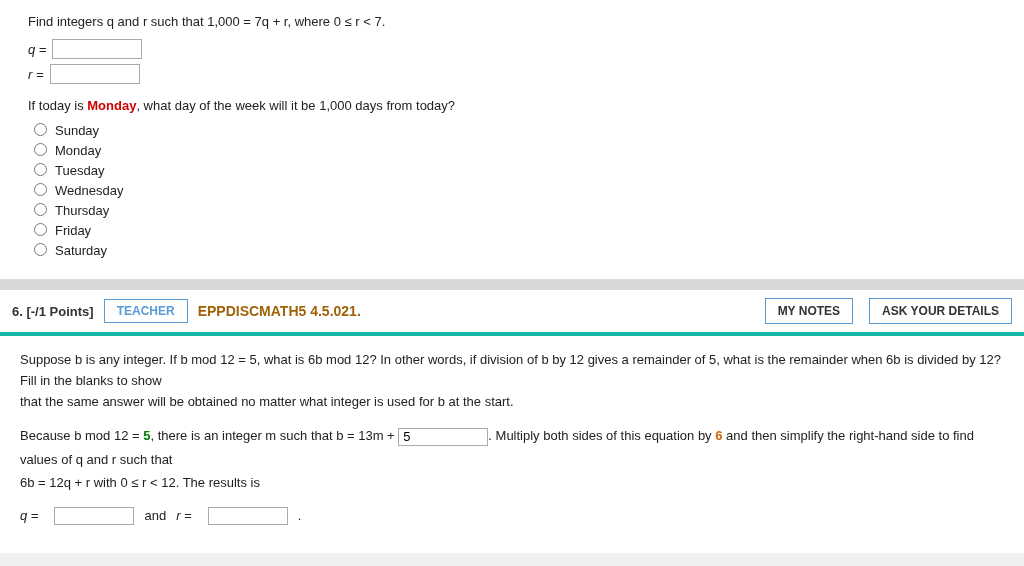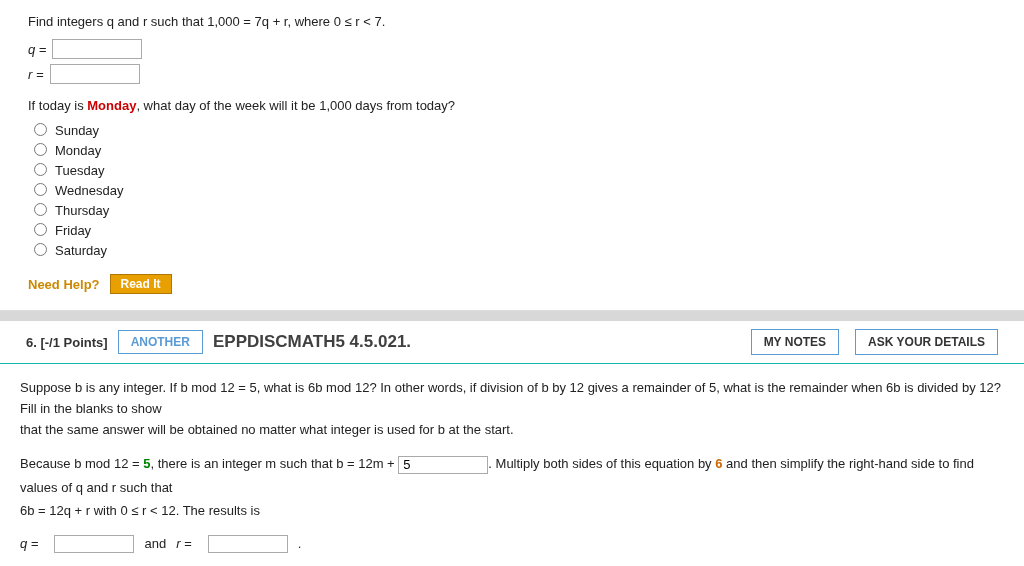--- a/index.html
+++ b/index.html
@@ -84,43 +84,43 @@
     .section-divider {
       height: 10px;
       background: #d8d8d8;
     }
 
     
     .problem-header {
       display: flex;
       align-items: center;
       background: #fff;
-      padding: 8px 26px;
-      border-bottom: 1px solid #14b8a6;
+      padding: 8px 12px;
+      border-bottom: 4px solid #14b8a6;
       gap: 10px;
     }
     .problem-number {
       font-weight: bold;
       font-size: 13px;
       color: #333;
       white-space: nowrap;
     }
     .details-tab {
       border: 1px solid #5b9bd5;
       background: #fff;
       color: #5b9bd5;
       padding: 4px 12px;
       font-size: 12px;
       cursor: pointer;
       font-weight: bold;
     }
     .problem-code {
-      font-size: 17px;
-      font-weight: bold;
-      color: #404040;
+      font-size: 14px;
+      font-weight: bold;
+      color: #a16207;
       flex: 1;
     }
     .header-buttons {
       display: flex;
       gap: 16px;
       margin-left: auto;
     }
     .header-btn {
       border: 1px solid #5b9bd5;
       background: #fff;
@@ -217,47 +217,43 @@
       <div class="radio-option">
         <input type="radio" name="day" style="">
         <span>Friday</span>
       </div>
       <div class="radio-option">
         <input type="radio" name="day" style="">
         <span>Saturday</span>
       </div>
     </div>
 
-    <div class="need-help-row">
-      <span class="need-help-label">Need Help?</span>
-      <button class="read-it-btn">Read It</button>
-    </div>
   </div>
 
   <div class="section-divider"></div>
 
   <div class="problem-header">
     <span class="problem-number">6. [-/1 Points]</span>
-    <button class="details-tab">ANOTHER</button>
+    <button class="details-tab">TEACHER</button>
     <span class="problem-code">EPPDISCMATH5 4.5.021.</span>
     <div class="header-buttons">
       <button class="header-btn">MY NOTES</button>
       <button class="header-btn">ASK YOUR DETAILS</button>
     </div>
   </div>
 
   <div class="problem-body">
 
     <div class="problem-intro">
       <span>Suppose b is any integer. If b mod 12 = 5, what is 6b mod 12? In other words, if division of b by 12 gives a remainder of 5, what is the remainder when 6b is divided by 12? Fill in the blanks to show</span><br>
       <span>that the same answer will be obtained no matter what integer is used for b at the start.</span>
     </div>
 
     <div class="equation-line">
-      <span>Because b mod 12 = </span><span class="highlight-green">5</span><span>, there is an integer m such that b = 12m + </span><input class="inline-input" type="text" value="5" style=""><span>. Multiply both sides of this equation by </span><span class="highlight-orange">6</span><span> and then simplify the right-hand side to find values of q and r such that</span>
+      <span>Because b mod 12 = </span><span class="highlight-green">5</span><span>, there is an integer m such that b = 13m + </span><input class="inline-input" type="text" value="5" style=""><span>. Multiply both sides of this equation by </span><span class="highlight-orange">6</span><span> and then simplify the right-hand side to find values of q and r such that</span>
       <br>
       <span>6b = 12q + r with 0 ≤ r &lt; 12. The results is</span>
     </div>
 
     <div class="qr-row">
       <span class="input-label">q =</span>
       <input class="inline-input" type="text" value="" style="width: 80px;">
       <span>and</span>
       <span class="input-label">r =</span>
       <input class="inline-input" type="text" value="" style="width: 80px;">

